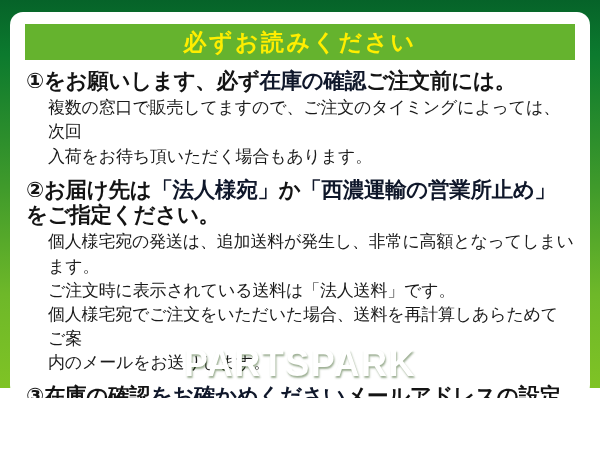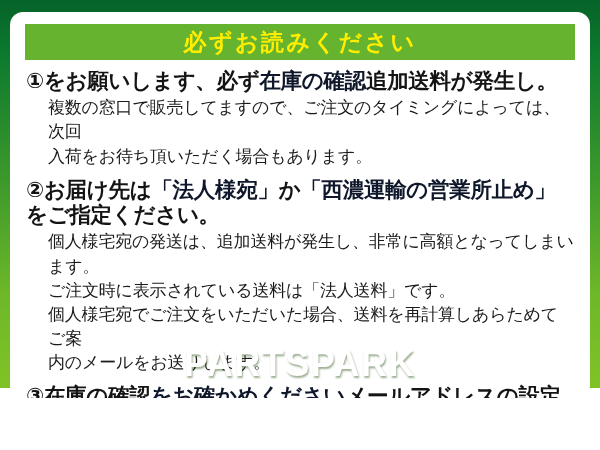--- a/index.html
+++ b/index.html
@@ -112,21 +112,21 @@
 <div class="notice-frame">
 
   <div class="notice-card">
 
     <div class="header-band">
       <div class="header-title">必ずお読みください</div>
     </div>
 
     <div class="items">
         <div class="notice-item">
-          <p class="item-heading"><span>①</span><span>をお願いします、必ず</span><span class="hl">在庫の確認</span><span>追加送料が発生し。</span></p>
+          <p class="item-heading"><span>①</span><span>をお願いします、必ず</span><span class="hl">在庫の確認</span><span>ご注文前には。</span></p>
           <p class="item-body">複数の窓口で販売してますので、ご注文のタイミングによっては、次回
 入荷をお待ち頂いただく場合もあります。</p>
         </div>
         <div class="notice-item">
           <p class="item-heading wrap"><span>②</span><span>お届け先は</span><span class="hl">「法人様宛」</span><span>か</span><span class="hl">「西濃運輸の営業所止め」</span><span>をご指定ください。</span></p>
           <p class="item-body">個人様宅宛の発送は、追加送料が発生し、非常に高額となってしまいます。
 ご注文時に表示されている送料は「法人送料」です。
 個人様宅宛でご注文をいただいた場合、送料を再計算しあらためてご案
 内のメールをお送りします。</p>
         </div>

